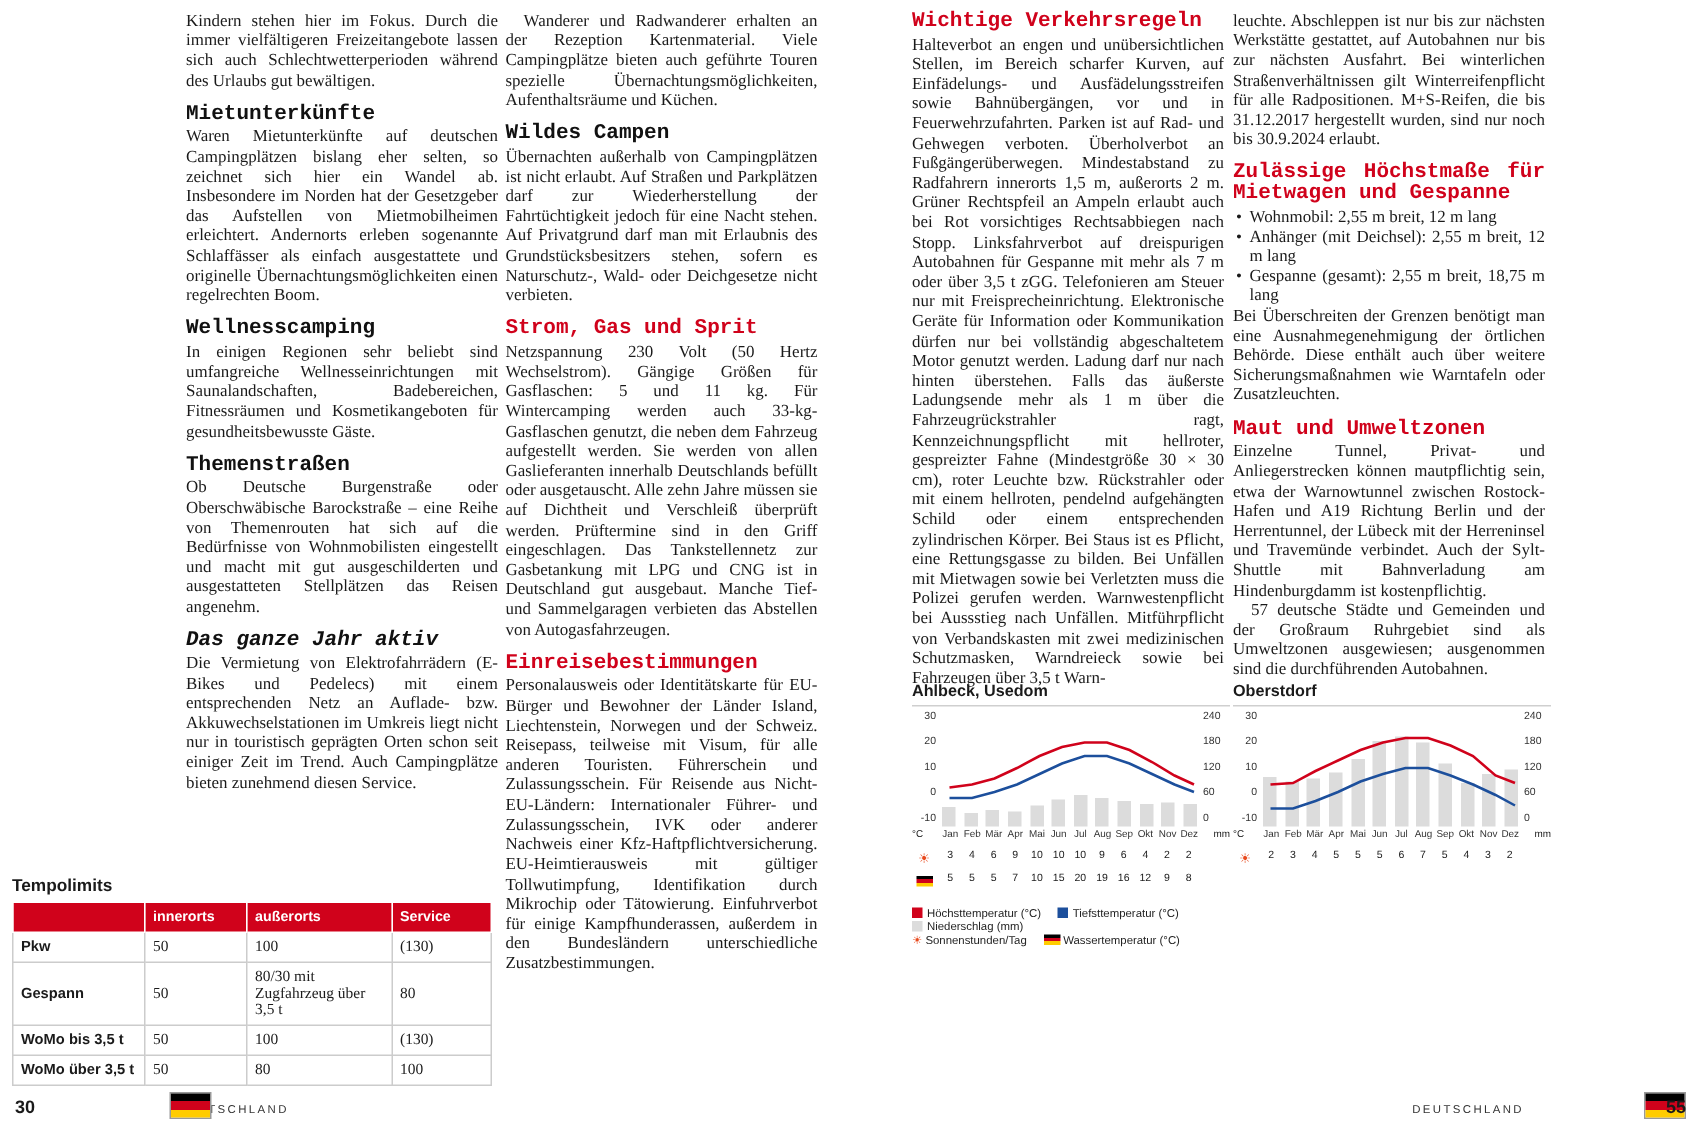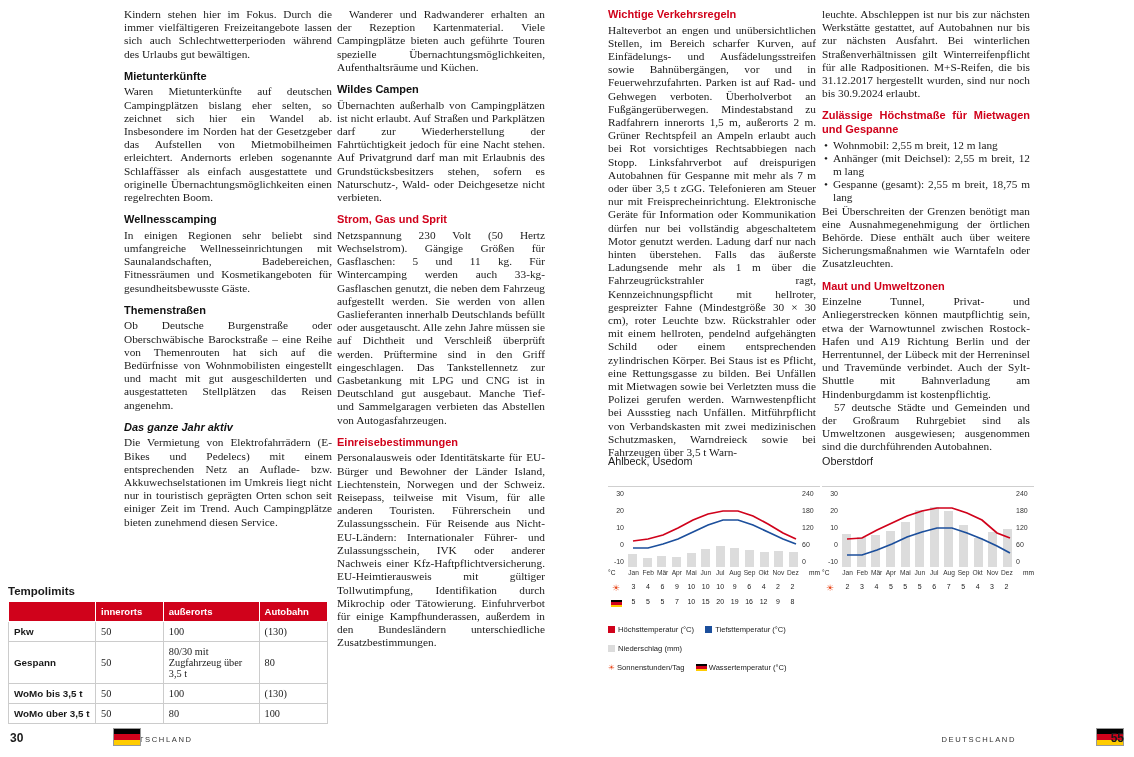--- a/index.html
+++ b/index.html
@@ -12,22 +12,22 @@
   .page{position:absolute;inset:0;}
   .col{position:absolute;top:8px;width:208px;font-size:11.3px;line-height:13.2px;text-align:justify;}
   .c1{left:124px;}
   .c2{left:337px;}
   .c3{left:608px;}
   .c4{left:822px;}
   p{margin:0 0 0 0;text-indent:12px;}
   p.noind{text-indent:0;}
   .gap{height:9px;}
   h3{
-    font-family:Liberation Sans, sans-serif;
-    font-size:11px;line-height:13.6px;margin:0 0 2px 0;font-weight:bold;color:#111;
+    font-family:Liberation Mono, monospace;
+    font-size:14px;line-height:13.6px;margin:0 0 2px 0;font-weight:bold;color:#111;
   }
   h3.red{color:#d0021b;}
   .red{color:#d0021b;}
   .it{font-style:italic;}
   ul{margin:0;padding-left:11px;list-style:none;}
   ul li{position:relative;margin:0;padding:0 0 0 0;text-indent:0;}
   ul li:before{content:"\2022";position:absolute;left:-9px;top:0;}
 
   
   .tempo-wrap{position:absolute;left:8px;top:585px;width:320px;}
@@ -39,36 +39,36 @@
   }
   table.tempo td{border:1px solid #cccccc;padding:4px 5px;vertical-align:middle;}
   table.tempo td.lbl{font-family:"Liberation Sans",sans-serif;font-weight:bold;font-size:9.8px;width:88px;}
   table.tempo td.num{width:62px;}
   table.tempo td.num2{width:96px;}
 
   
   .climate{position:absolute;top:455px;width:212px;}
   .cl1{left:608px;}
   .cl2{left:822px;}
-  .cl-title{font-family:"Liberation Sans",sans-serif;font-weight:normal;font-size:10.8px;margin-bottom:19px;}
+  .cl-title{font-family:"Liberation Sans",sans-serif;font-weight:bold;font-size:10.8px;margin-bottom:3px;}
   .cl-box{border-top:1px solid #cfcfcf;padding-top:6px;}
   .chart{position:relative;height:88px;width:212px;}
   .axisL,.axisR{position:absolute;font-size:7px;font-family:"Liberation Sans",sans-serif;color:#333;}
   .axisL{left:0;width:16px;text-align:right;}
   .axisR{right:0;width:18px;text-align:left;}
   .plot{position:absolute;left:20px;right:22px;top:0;height:74px;}
   .bars{position:absolute;left:0;right:0;bottom:0;height:74px;display:flex;align-items:flex-end;justify-content:space-between;}
   .bar{width:9px;background:#dcdcdc;}
   .months{position:absolute;left:20px;right:22px;top:76px;display:flex;justify-content:space-between;font-size:6.6px;font-family:"Liberation Sans",sans-serif;color:#333;}
   .months span{width:11px;text-align:center;}
   .rowvals{position:relative;height:13px;margin-top:2px;}
   .rowvals .icon{position:absolute;left:0;width:16px;text-align:center;font-size:9px;}
   .rowvals .vals{position:absolute;left:20px;right:22px;display:flex;justify-content:space-between;font-size:7px;font-family:"Liberation Sans",sans-serif;}
   .rowvals .vals span{width:11px;text-align:center;}
-  .legend{margin-top:9px;font-size:7.6px;font-family:"Liberation Sans",sans-serif;color:#222;line-height:19px;}
+  .legend{margin-top:9px;font-size:7.6px;font-family:"Liberation Sans",sans-serif;color:#222;line-height:9px;}
   .legend .sw{display:inline-block;width:7px;height:7px;margin-right:3px;vertical-align:-1px;}
   .legend .item{display:inline-block;margin-right:9px;white-space:nowrap;}
 
   
   .footer-left{position:absolute;left:10px;bottom:12px;font-family:"Liberation Sans",sans-serif;font-weight:bold;font-size:12px;}
   .footer-right{position:absolute;right:10px;bottom:12px;font-family:"Liberation Sans",sans-serif;font-weight:bold;font-size:12px;}
   .foot-mid-l{position:absolute;left:118px;bottom:13px;font-family:"Liberation Sans",sans-serif;font-size:7.6px;letter-spacing:1.6px;color:#333;}
   .foot-mid-r{position:absolute;right:118px;bottom:13px;font-family:"Liberation Sans",sans-serif;font-size:7.6px;letter-spacing:1.6px;color:#333;}
   .flag{position:absolute;bottom:11px;width:26px;height:16px;display:flex;flex-direction:column;border:1px solid #999;}
   .flag div{flex:1;}
@@ -137,21 +137,21 @@
   </div>
 
   <div class="tempo-wrap">
     <div class="tempo-title">Tempolimits</div>
     <table class="tempo">
       <thead>
         <tr>
           <th></th>
           <th>innerorts</th>
           <th>außerorts</th>
-          <th>Autobahn</th>
+          <th>Service</th>
         </tr>
       </thead>
       <tbody>
         <tr>
           <td class="lbl">Pkw</td>
           <td class="num">50</td>
           <td class="num2">100</td>
           <td class="num">(130)</td>
         </tr>
         <tr>

